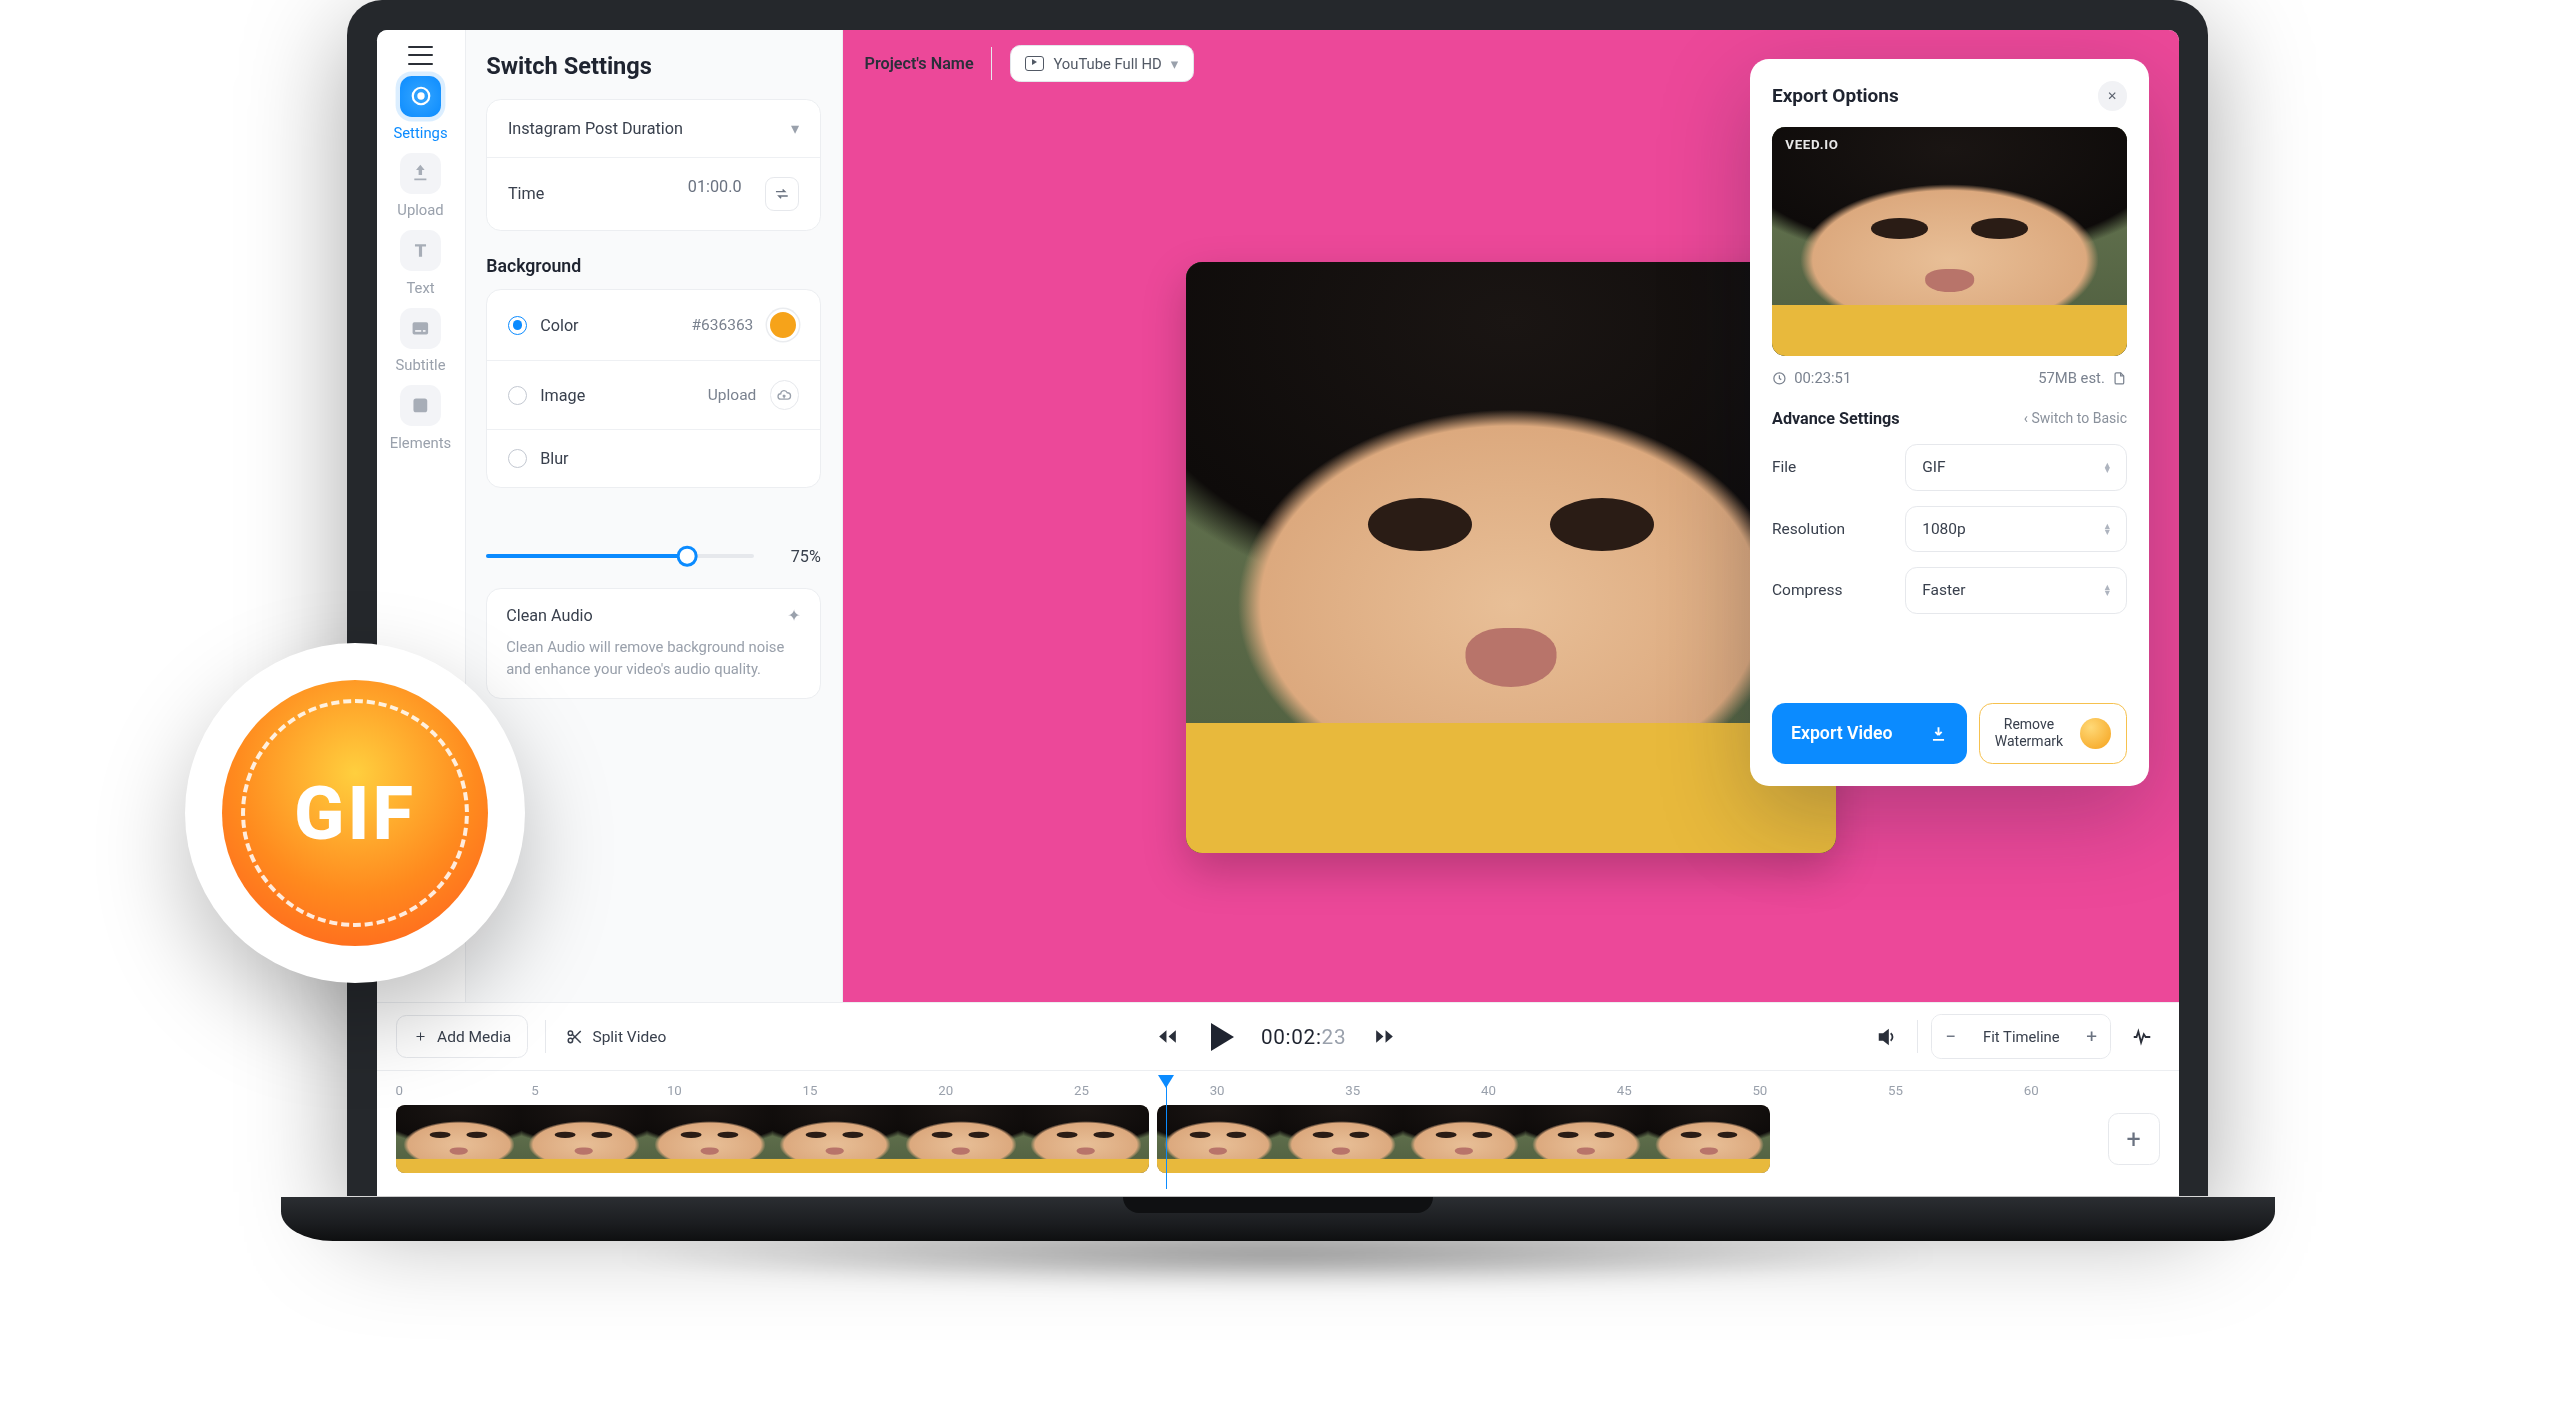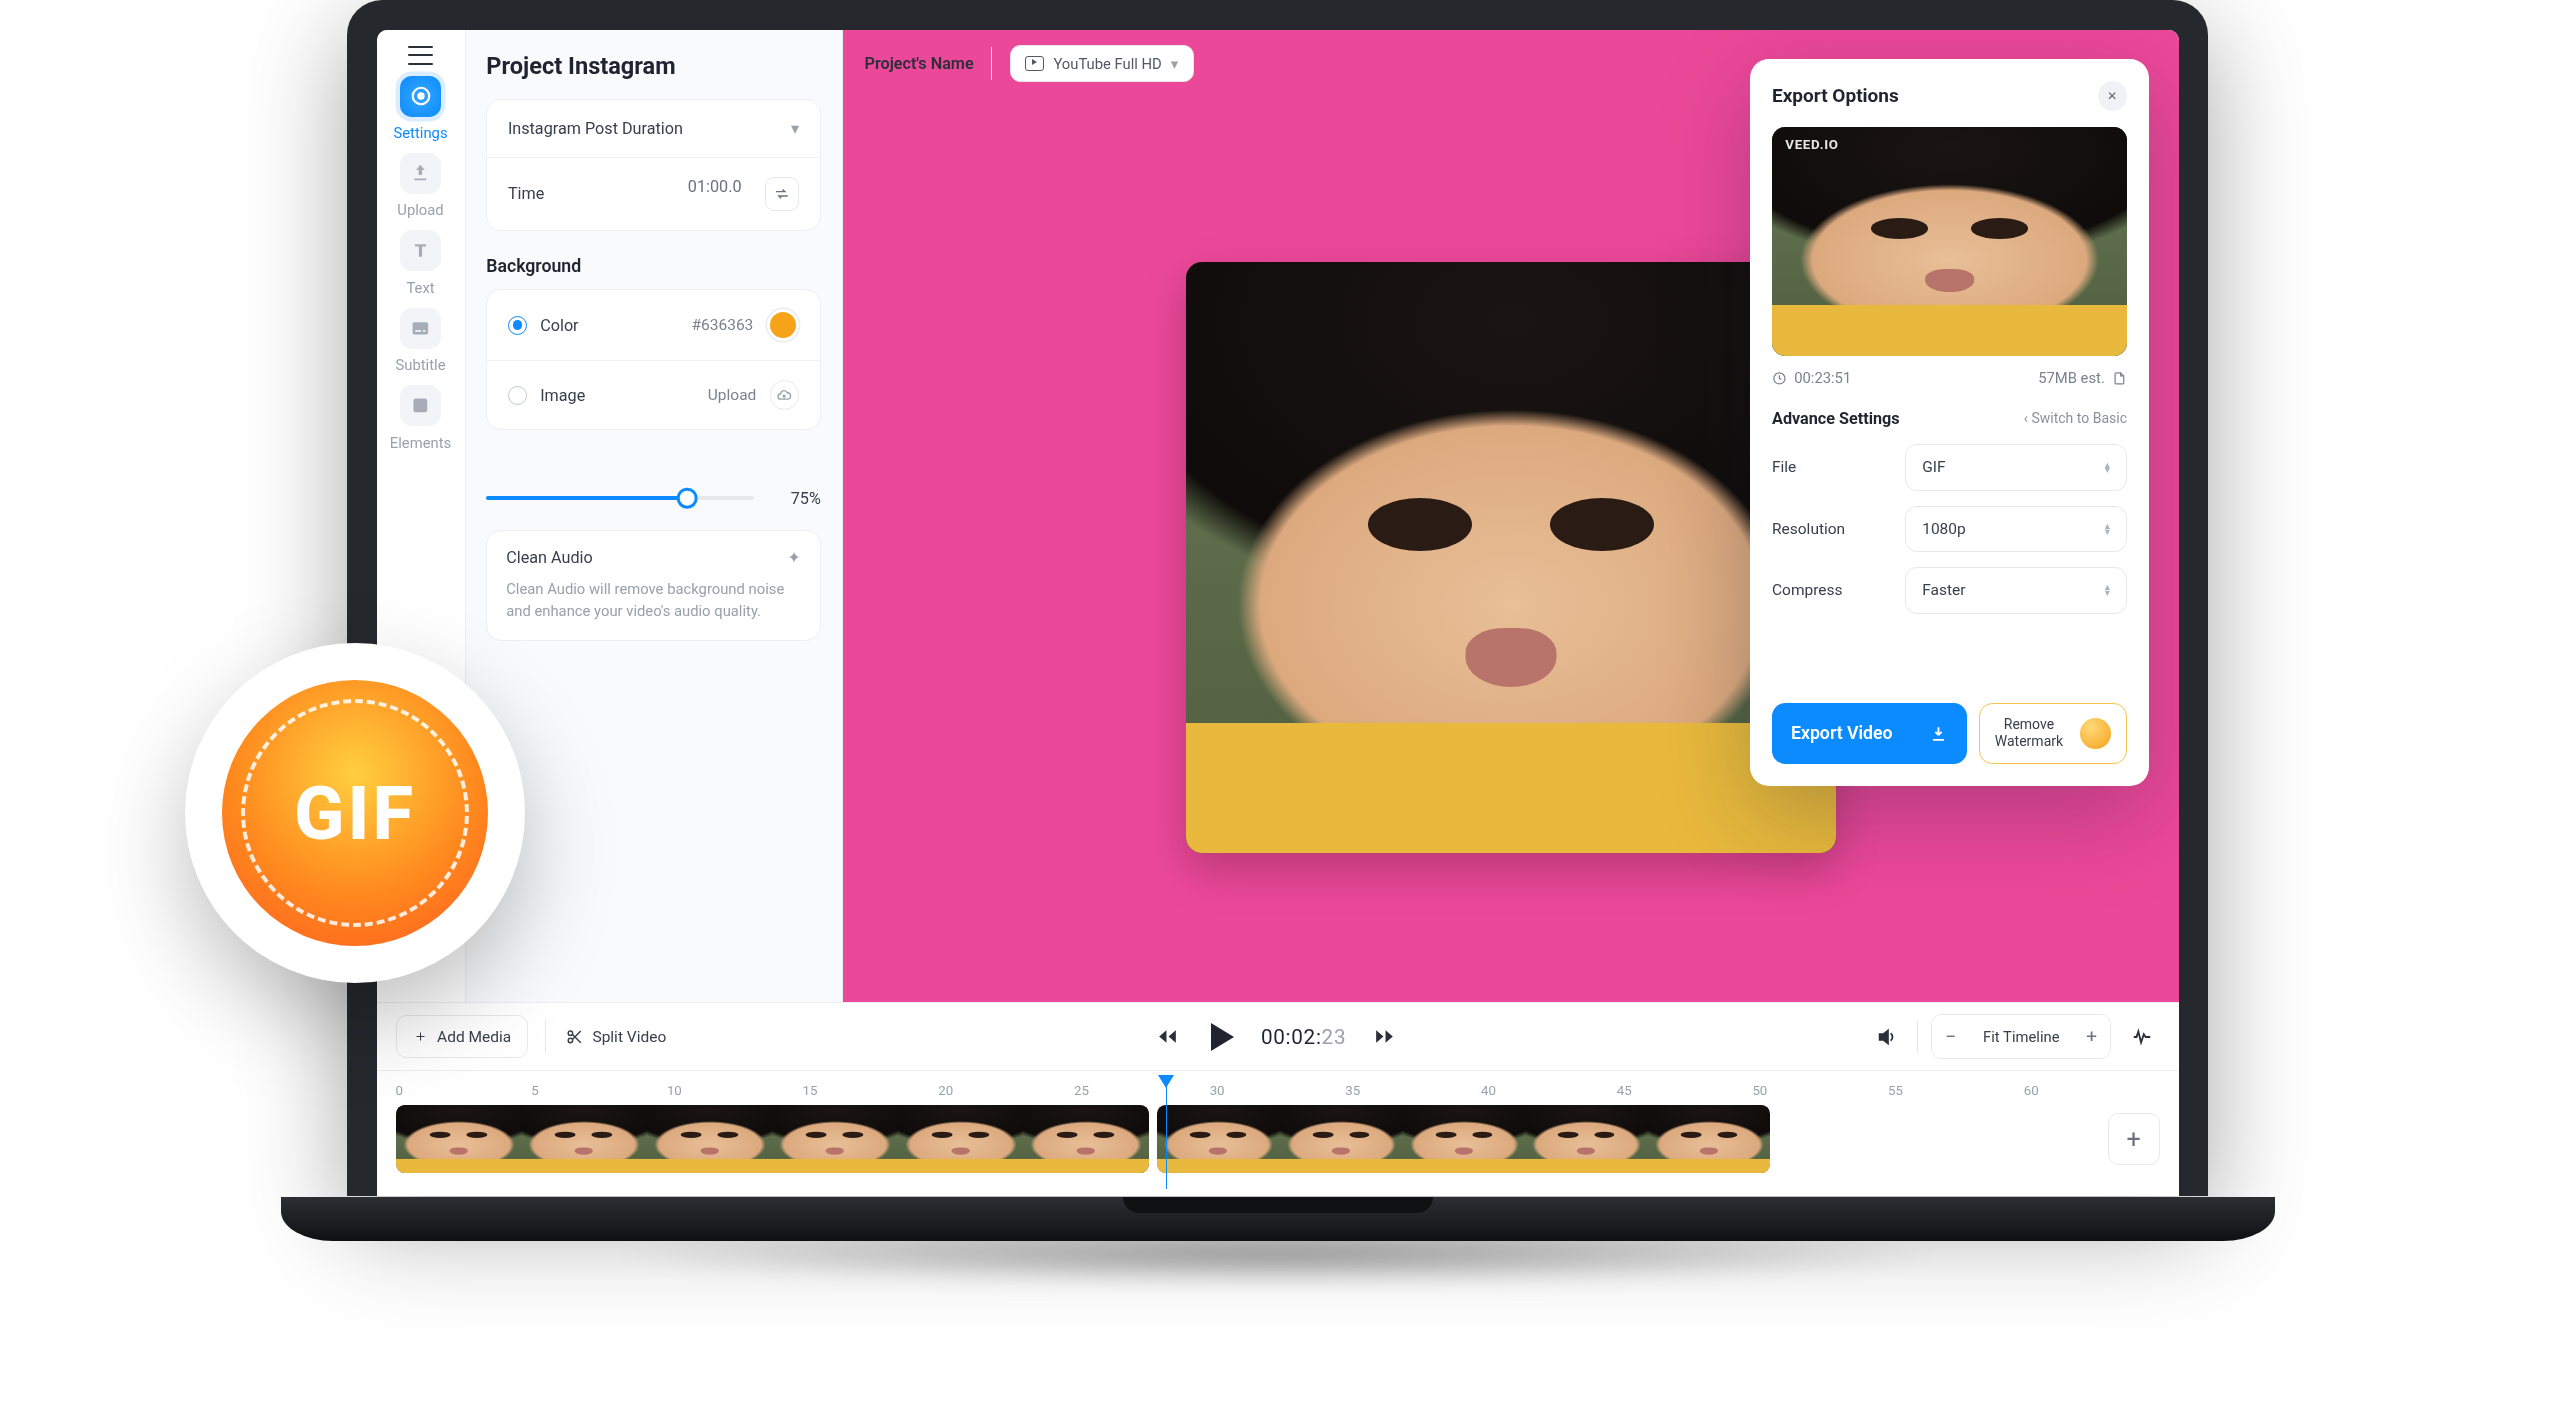--- a/index.html
+++ b/index.html
@@ -219,21 +219,21 @@
               <div class="mini">
                   <svg width="17.7" height="17.7" viewBox="0 0 24 24" fill="none" stroke="currentColor" stroke-width="2">
                     <rect x="3" y="7" width="18" height="11" rx="2"></rect>
                     <path d="M7 15h10"></path>
                   </svg>
                 </div>
             </div>
           </div>
 
           <div class="sidebar">
-            <h1>Project Instagram</h1>
+            <h1>Switch Settings</h1>
 
 
             <div class="card">
               <div class="card-row">
                 <span>Instagram Post Duration</span>
                 <span class="chev">▾</span>
               </div>
               <div class="card-row">
                 <span>Time</span>
                 <div style="display:flex;align-items:flex-start;gap:10.3px;">
@@ -258,20 +258,24 @@
               <div class="card-row">
                 <span class="radio"></span>
                 <span class="row-grow">Image</span>
                 <span class="hex">Upload</span>
                 <span class="upload-ic">
                   <svg width="16.2" height="16.2" viewBox="0 0 24 24" fill="none" stroke="currentColor" stroke-width="2">
                       <path d="M7 18a4 4 0 0 1 0-8 5 5 0 0 1 9.6-1.5A4 4 0 0 1 17 18H7z"></path>
                       <path d="M12 12v5m0-5-2 2m2-2 2 2"></path>
                     </svg>
                 </span>
+              </div>
+              <div class="card-row">
+                <span class="radio"></span>
+                <span class="row-grow">Blur</span>
               </div>
             </div>
 
             <div class="slider-wrap">
               <div class="slider">
                 <div class="slider-fill"></div>
                 <div class="slider-knob"></div>
               </div>
               <span class="slider-val">75%</span>
             </div>

